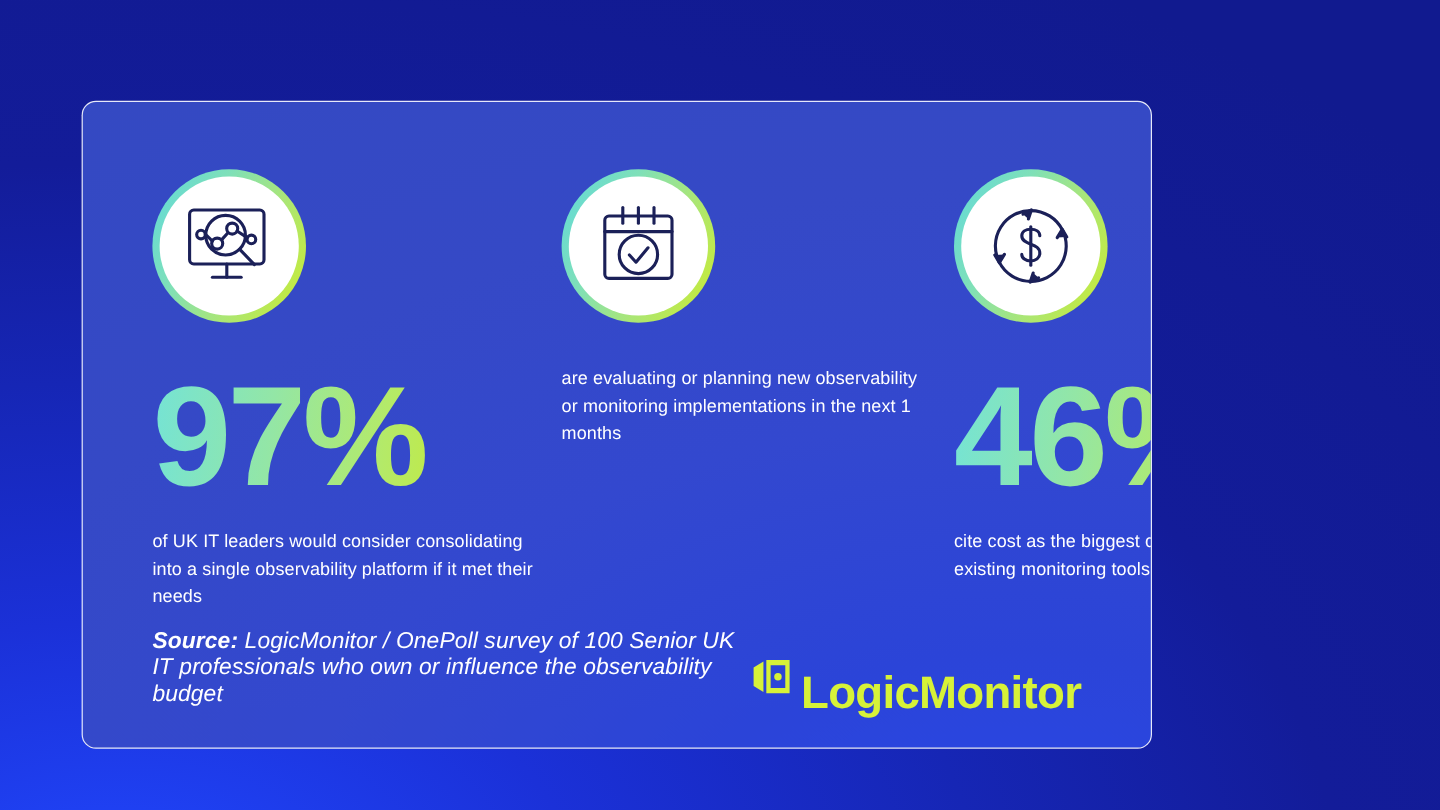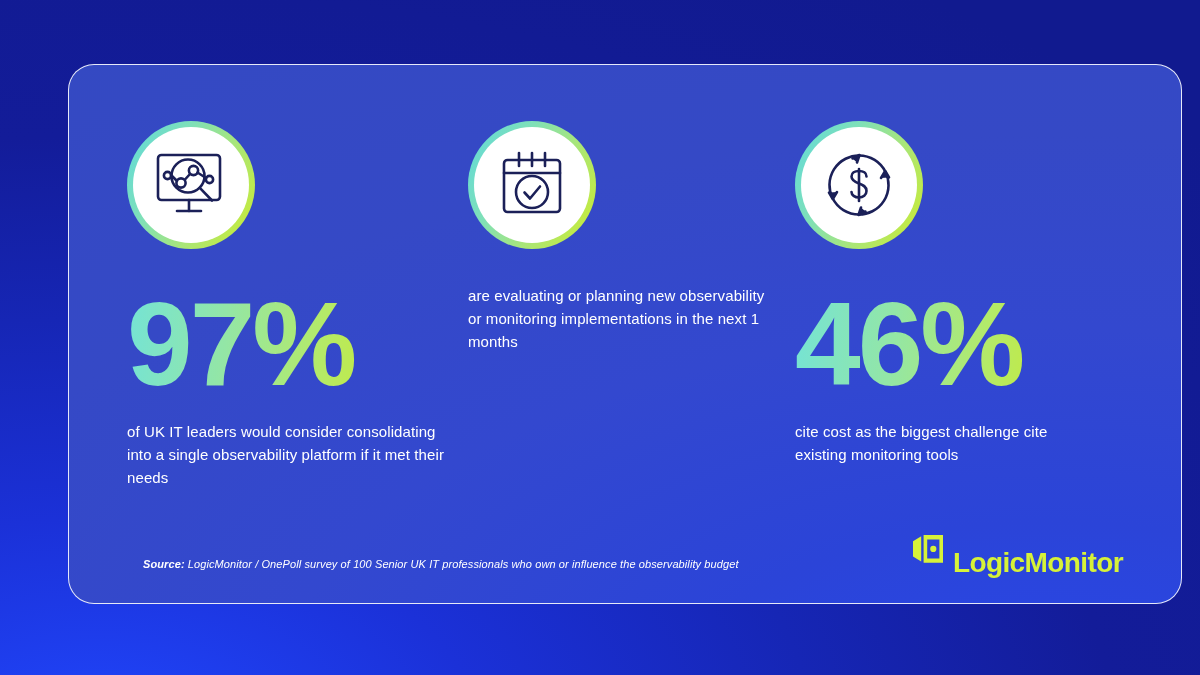--- a/index.html
+++ b/index.html
@@ -12,23 +12,23 @@
 
   body {
     background:
       radial-gradient(125% 135% at 8% 112%, #2148FF 0%, #1B31D8 26%, #1626B5 48%, #131C99 68%, #111A8F 100%);
     position:relative;
   }
 
   
   .card {
     position:absolute;
-    left:68px; top:64px;
-    width:1114px; height:540px;
-    border-radius:26px;
+    left:68px; top:84px;
+    width:892px; height:540px;
+    border-radius:12px;
     border:1.6px solid rgba(255,255,255,0.88);
     background:
       radial-gradient(150% 150% at 88% 118%, #2947E8 0%, #2B44D8 22%, #3348CF 46%, #3549C6 70%, #3449C2 100%);
     overflow:hidden;
   }
 
   .cols {
     position:absolute;
     left:0; top:0; right:0; bottom:0;
     display:flex;
@@ -83,33 +83,32 @@
   .col.c2 .desc { max-width:312px; }
   .col.c3 .desc { max-width:268px; }
 
   
   .footer {
     position:absolute;
     left:58px; right:58px; bottom:26px;
     display:flex; align-items:flex-end; justify-content:space-between;
   }
   .source {
-    font-size:11px;
+    font-size:19px;
     font-style:italic;
     color:#FFFFFF;
     letter-spacing:0.1px;
     padding-bottom:7px;
-    margin-left:16px;
   }
   .source b { font-weight:700; font-style:italic; }
 
   .logo { display:flex; align-items:center; gap:9px; }
   .logo-mark { display:block; }
   .logo-word {
-    font-size:28px;
+    font-size:38px;
     font-weight:700;
     color:#D7F238;
     letter-spacing:-0.6px;
     line-height:1;
     margin-top:28px;
   }
 </style>
 </head>
 <body>
 

